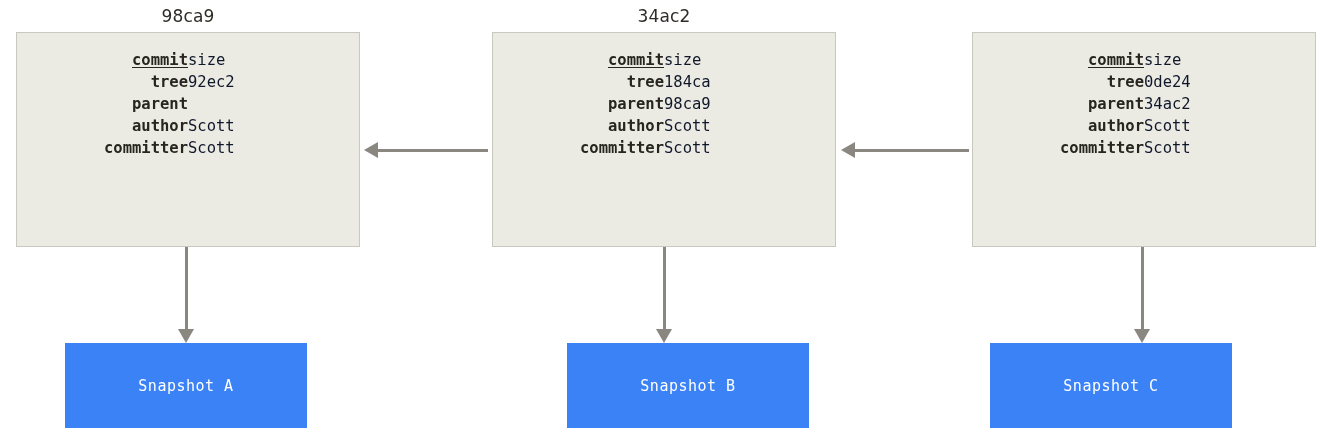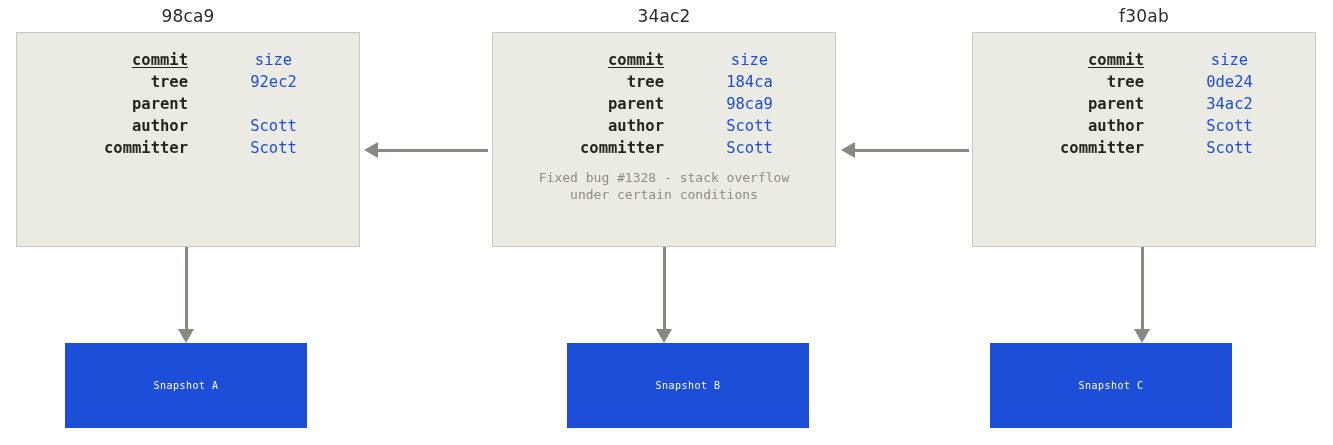--- a/index.html
+++ b/index.html
@@ -62,47 +62,47 @@
     font-weight: bold;
     color: #27251f;
     width: 50%;
     padding-right: 7px;
   }
   .field-key .underline {
     text-decoration: underline;
     text-underline-offset: 2px;
   }
   .field-val {
-    text-align: center;
-    color: #1d4ed8;
+    text-align: left;
+    color: #0f172a;
     width: 50%;
   }
 
   .commit-message {
     margin-top: 10px;
     text-align: center;
     font-size: 13px;
     line-height: 17px;
     color: #8e8c85;
     white-space: pre-line;
     padding: 0 8px;
   }
 
   
   .snapshot-box {
     position: absolute;
     top: 343px;
     width: 242px;
     height: 85px;
-    background: #1d4ed8;
+    background: #3b82f6;
     color: #ffffff;
     display: flex;
     align-items: center;
     justify-content: center;
-    font-size: 10px;
+    font-size: 15px;
     letter-spacing: 0.5px;
   }
 
   
   .arrow-h {
     position: absolute;
     height: 24px;
   }
   .arrow-h .shaft {
     position: absolute;
@@ -197,27 +197,24 @@
           <tr>
             <td class="field-key">author</td>
             <td class="field-val">Scott</td>
           </tr>
           <tr>
             <td class="field-key">committer</td>
             <td class="field-val">Scott</td>
           </tr>
         </tbody>
     </table>
-    <div class="commit-message">Fixed bug #1328 - stack overflow
-under certain conditions</div>
   </div>
 </div>
 
 <div class="commit-col" id="col-2" style="left:972px;">
-  <div class="commit-hash-label">f30ab</div>
   <div class="commit-box">
     <table class="commit-fields">
       <tbody id="fields-2">
           <tr>
             <td class="field-key"><span class="underline">commit</span></td>
             <td class="field-val">size</td>
           </tr>
           <tr>
             <td class="field-key">tree</td>
             <td class="field-val">0de24</td>

